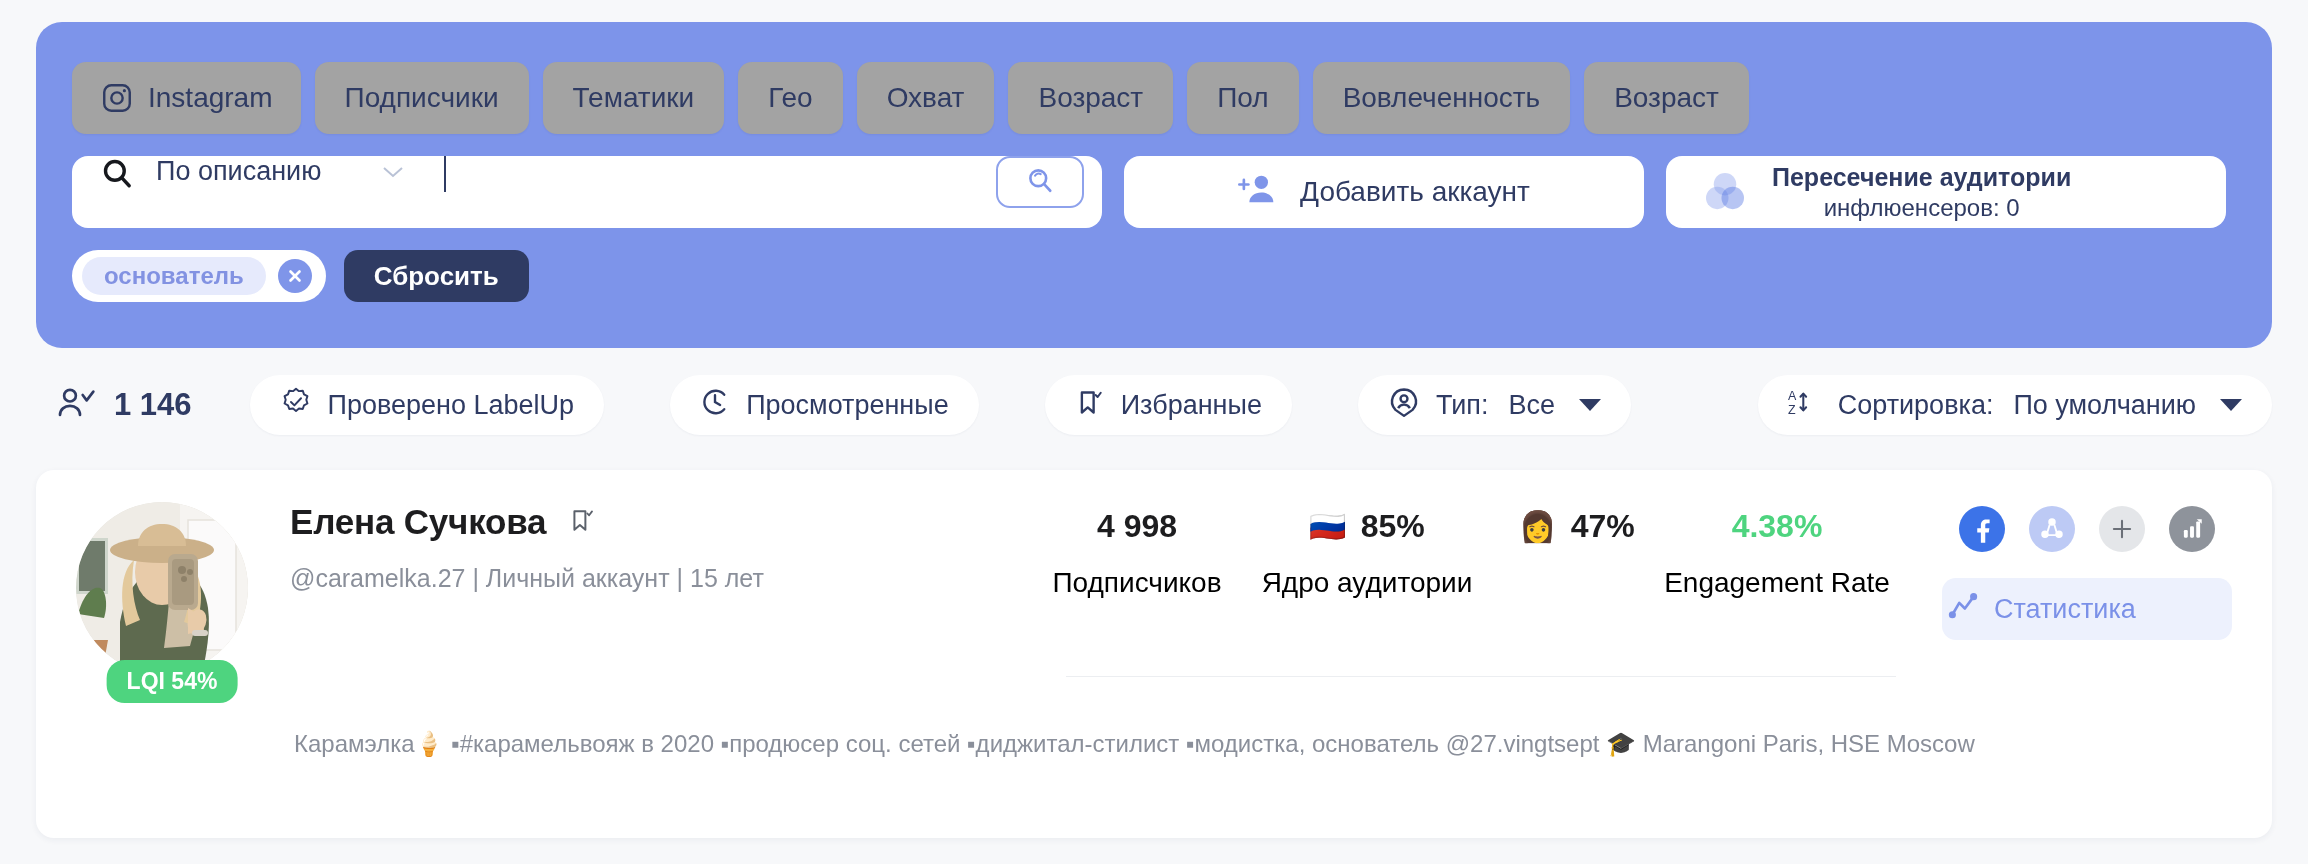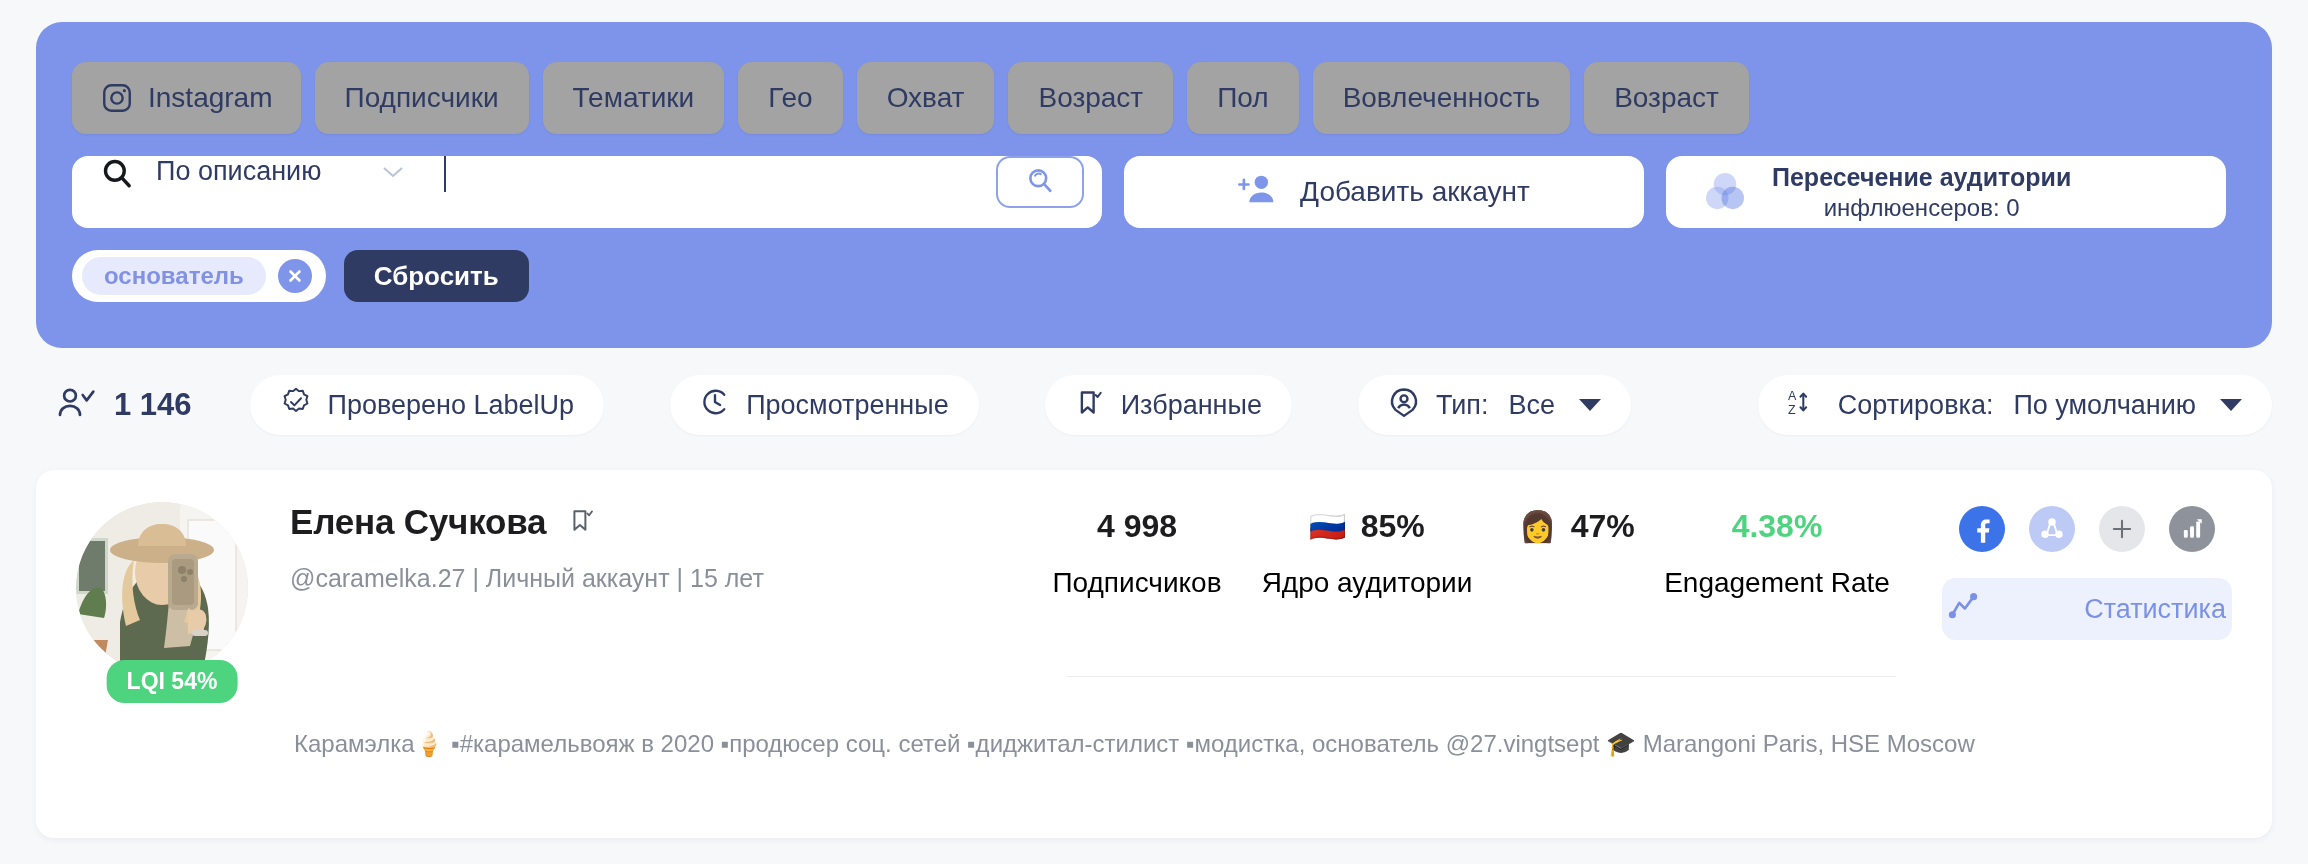--- a/index.html
+++ b/index.html
@@ -169,21 +169,21 @@
   .circ {
     width: 46px; height: 46px; border-radius: 50%;
     display: flex; align-items: center; justify-content: center; cursor: pointer;
   }
   .circ.fb { background: #3c73e8; }
   .circ.net { background: #bdcaf5; }
   .circ.plus { background: #e4e6e9; }
   .circ.bars { background: #8e939b; }
   .stats-btn {
     margin-top: 26px; background: #edf1fd; border: none; border-radius: 14px;
-    height: 62px; width: 290px; display: flex; align-items: center; justify-content: space-between;
+    height: 62px; width: 290px; display: flex; align-items: center; justify-content: flex-start;
     gap: 16px; font-size: 27px; color: #7b91e8; cursor: pointer;
     font-family: "Liberation Sans", sans-serif;
   }
 
   .bio {
     position: absolute; left: 228px; top: 257px; width: 1740px;
     font-size: 24px; color: #8a8f9a; line-height: 1.45; margin-left: 30px;
   }
   .divider {
     position: absolute; left: 1030px; top: 206px; width: 830px; height: 1px;

